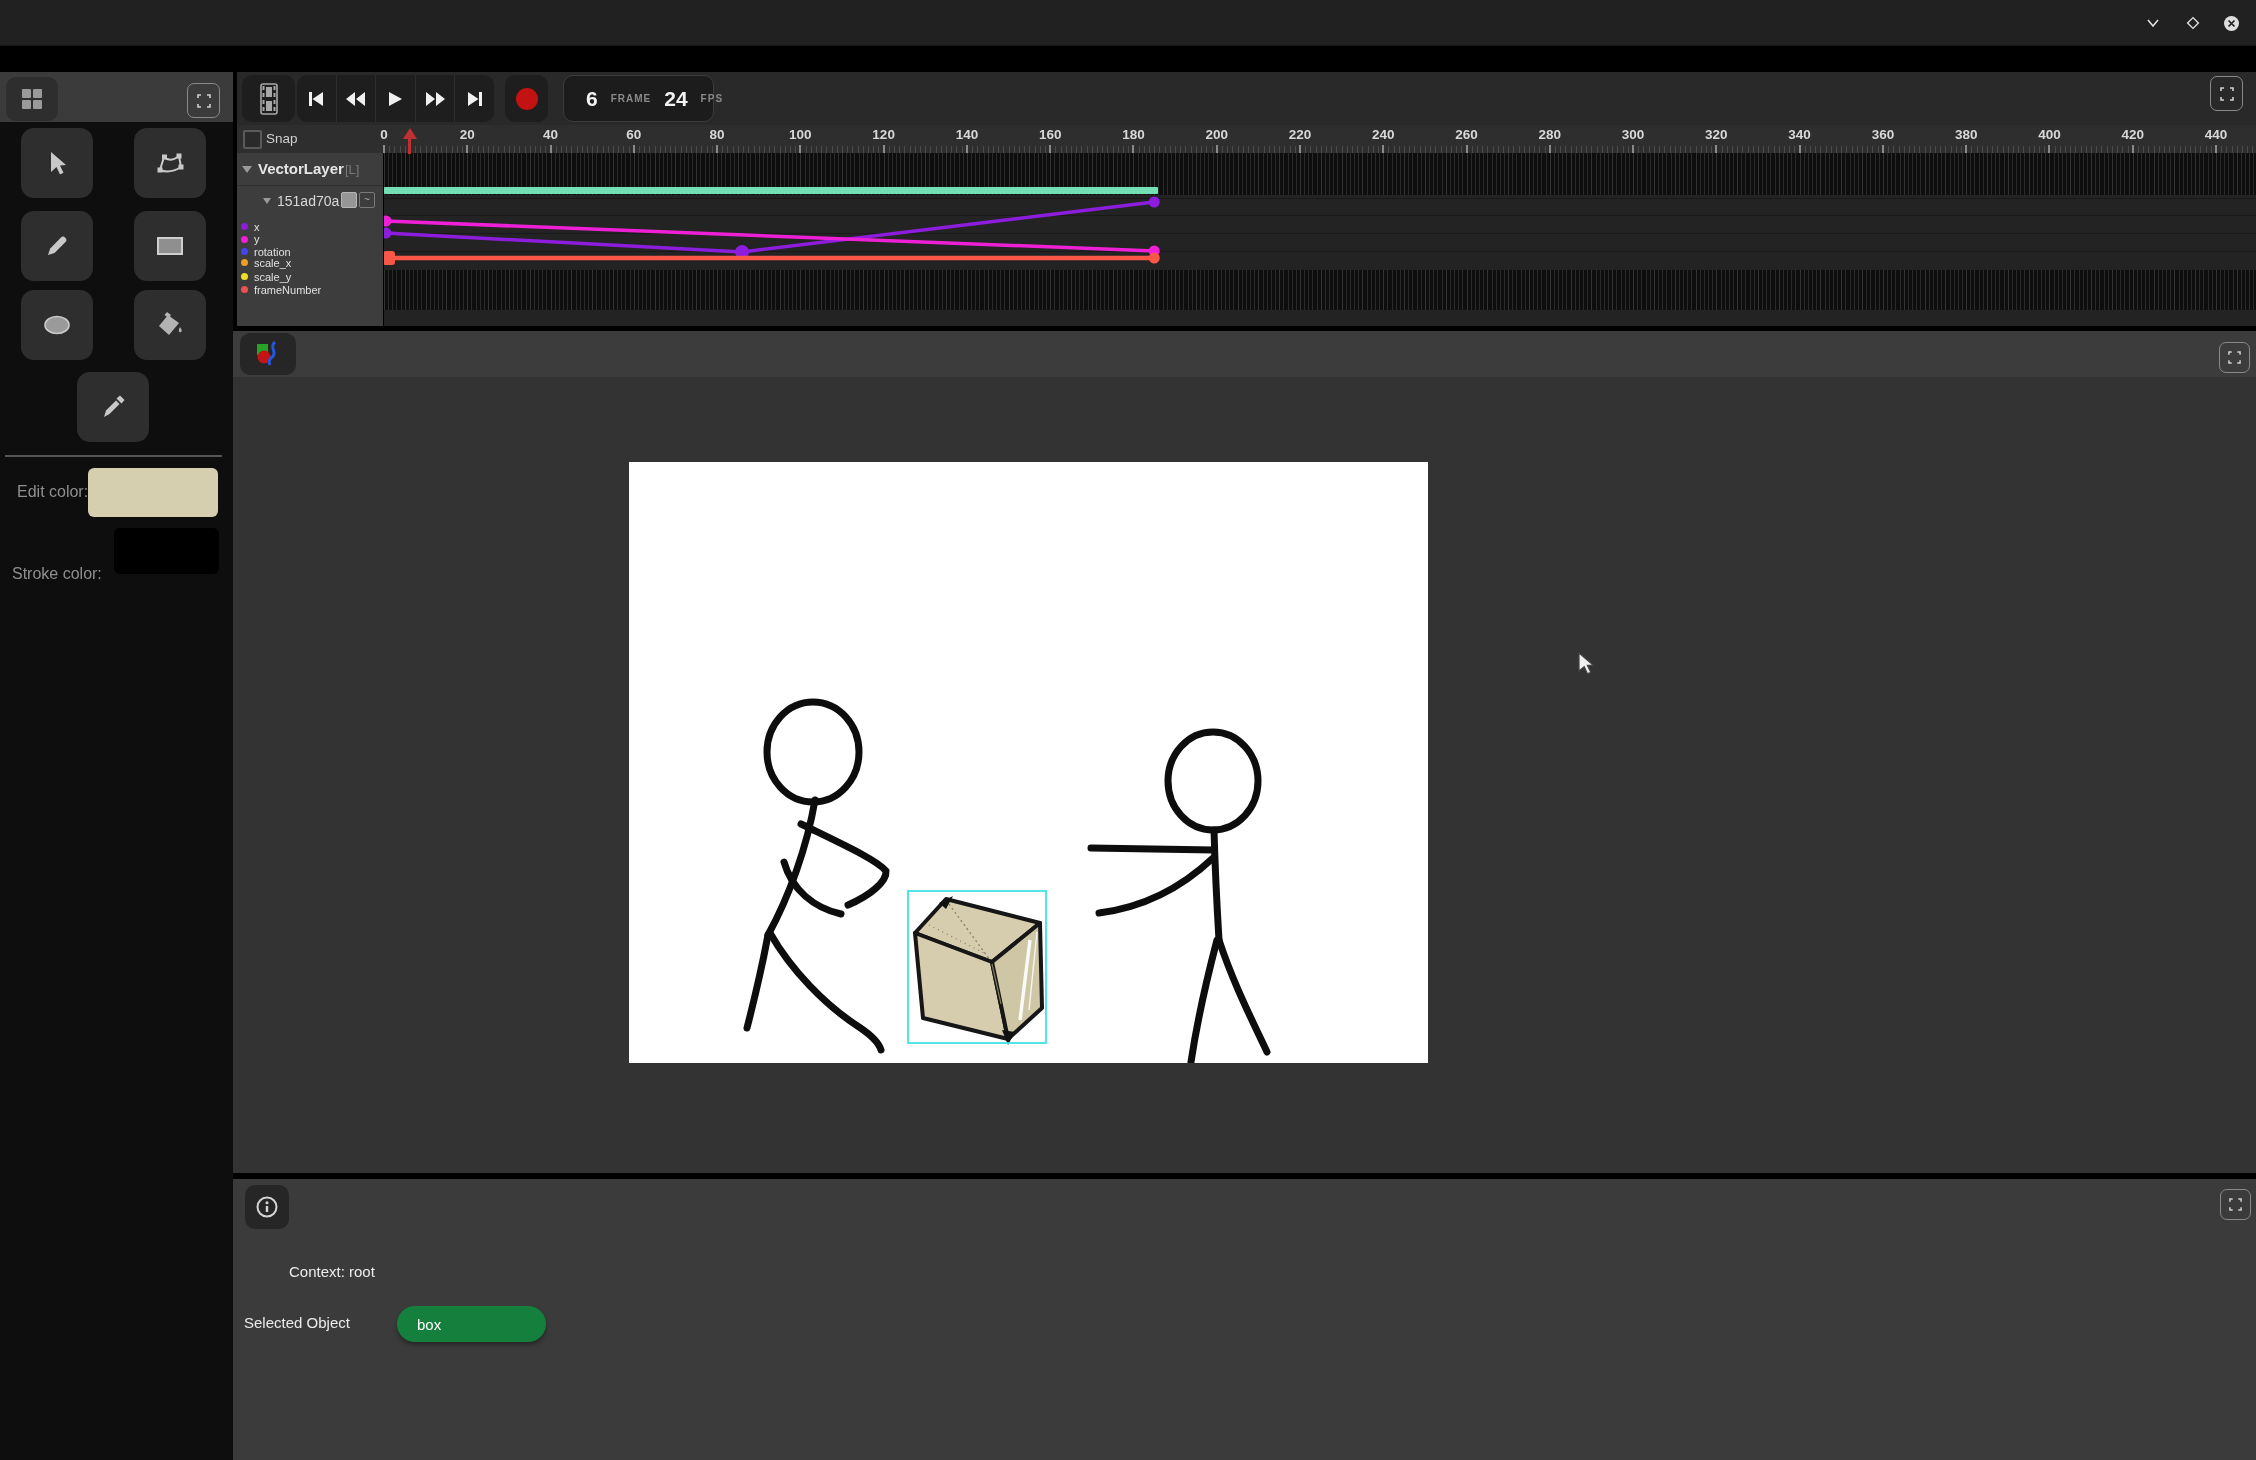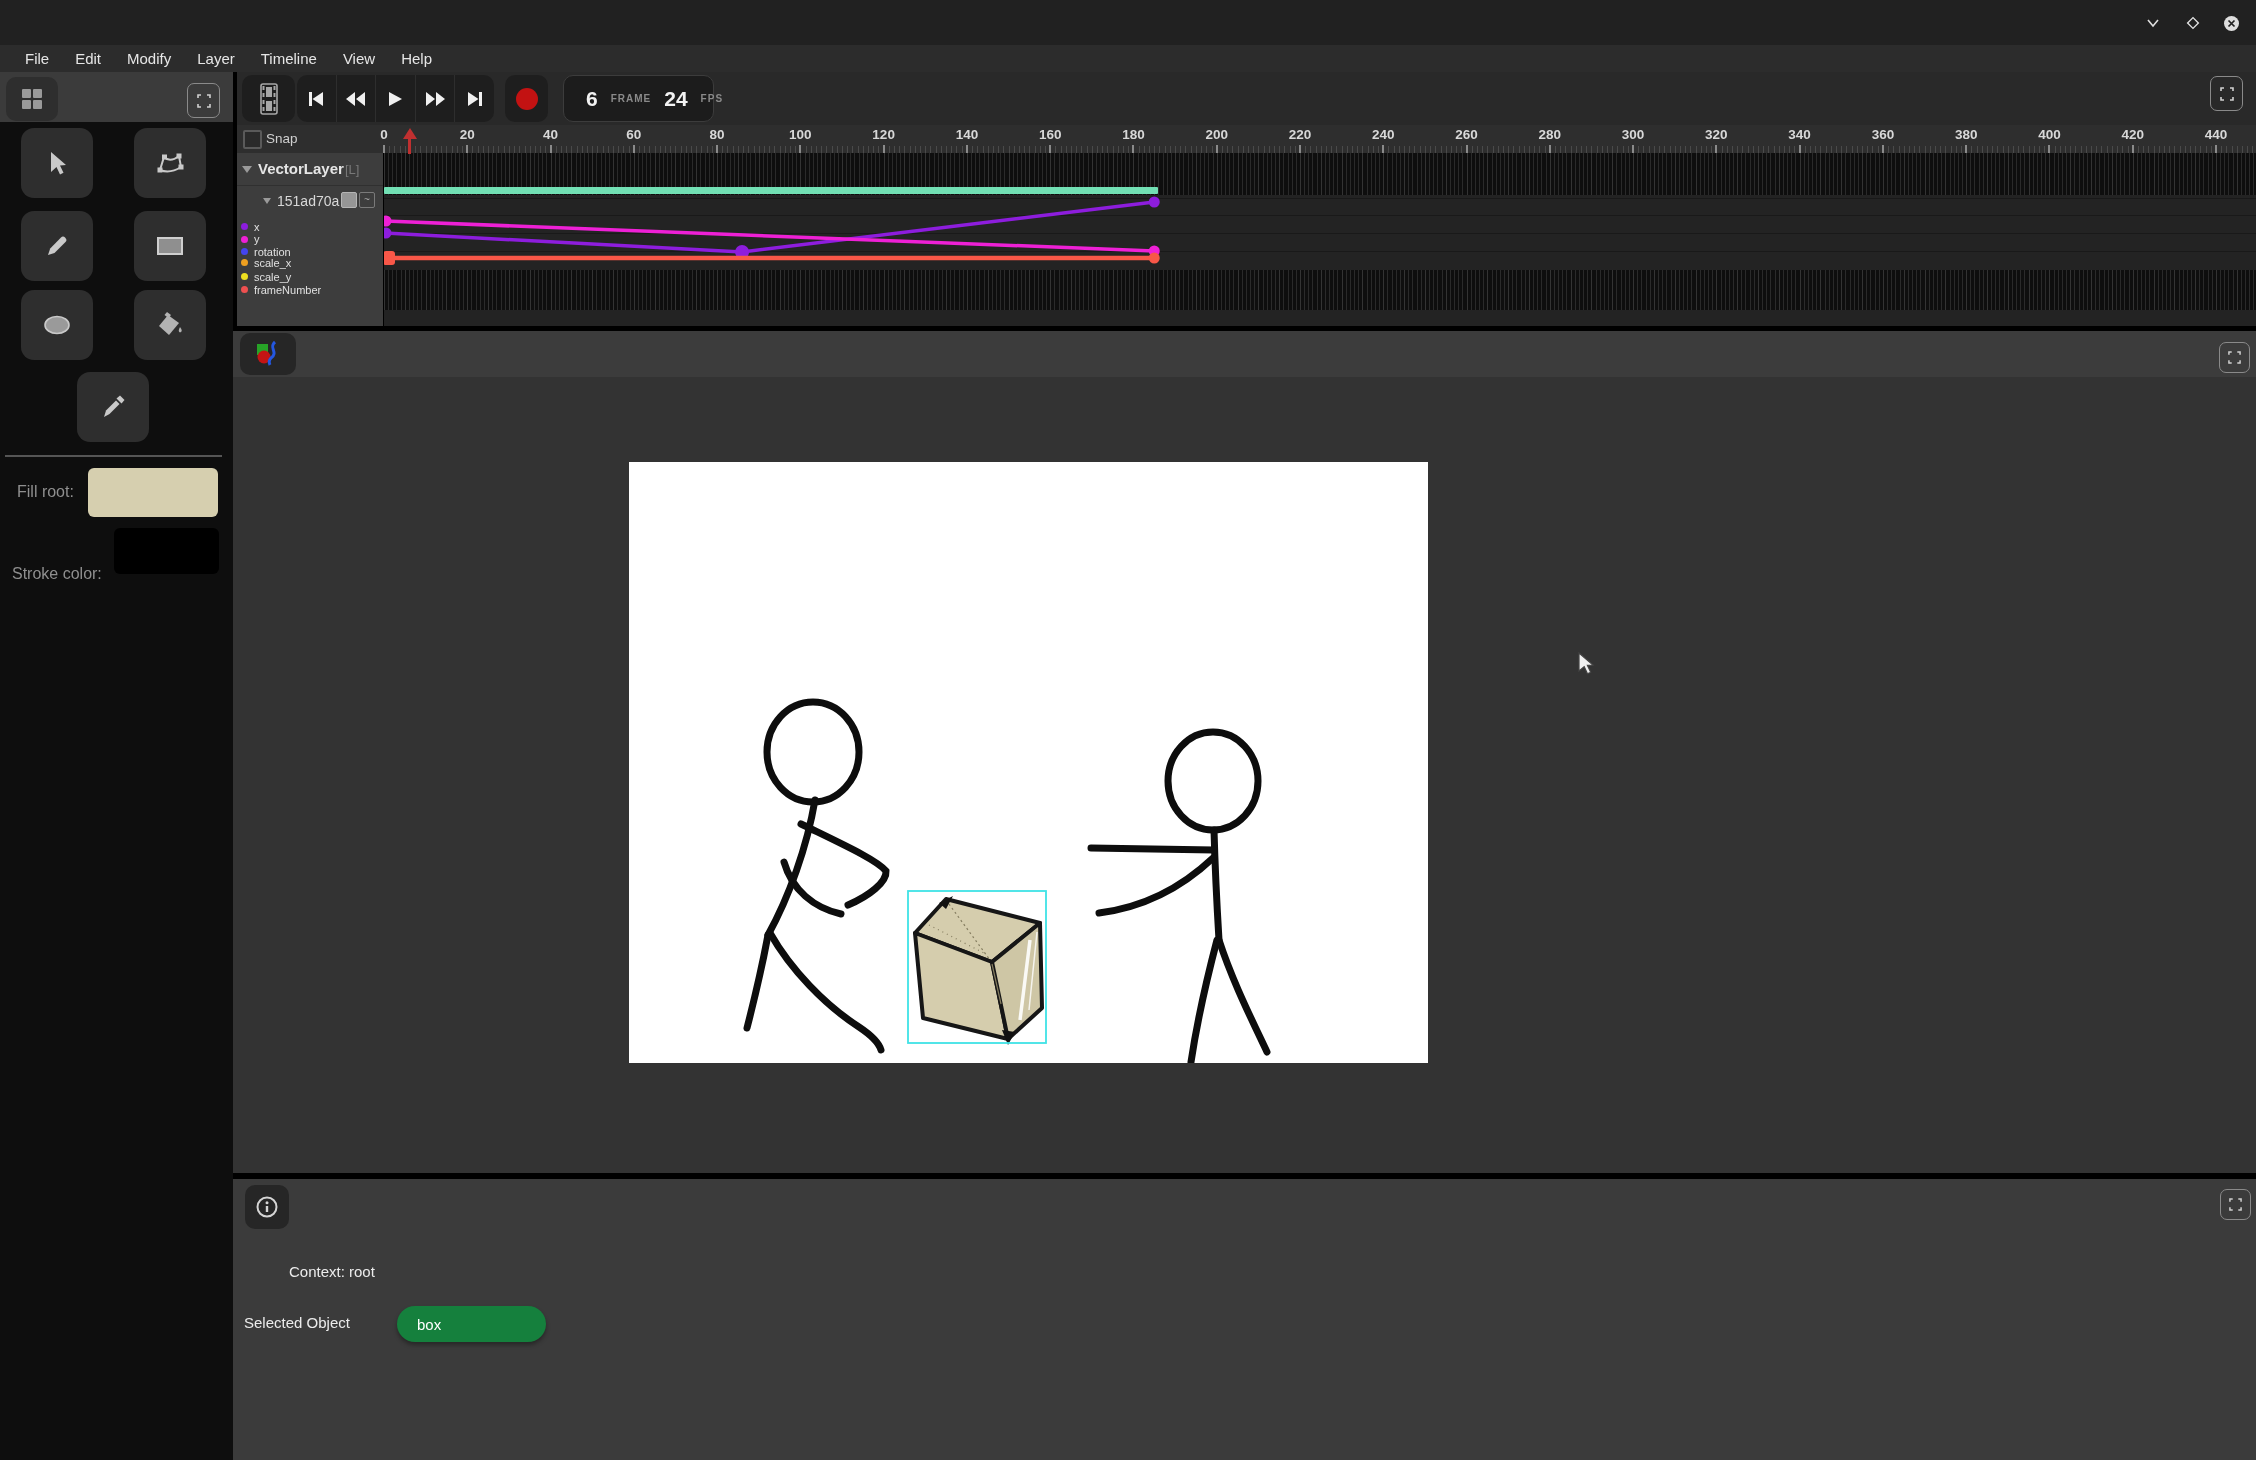--- a/index.html
+++ b/index.html
@@ -99,29 +99,20 @@
         <rect x="4.2" y="4.2" width="7.6" height="7.6" fill="none" stroke="#e0e0e0" stroke-width="1.4" transform="rotate(45 8 8)"></rect>
       </svg>
   </div>
   <div class="abs winbtn" style="left:2220px;">
     <svg width="17" height="17" viewBox="0 0 17 17">
         <circle cx="8.5" cy="8.5" r="7.5" fill="#dedede"></circle>
         <path d="M5.5,5.5 L11.5,11.5 M11.5,5.5 L5.5,11.5" stroke="#212121" stroke-width="1.7"></path>
       </svg>
   </div>
 
-  <div class="abs" id="menubar">
-      <span class="menu-item">File</span>
-      <span class="menu-item">Edit</span>
-      <span class="menu-item">Modify</span>
-      <span class="menu-item">Layer</span>
-      <span class="menu-item">Timeline</span>
-      <span class="menu-item">View</span>
-      <span class="menu-item">Help</span>
-    </div>
 
   <div class="abs" id="sidebar"></div>
   <div class="abs" id="sidebar-header"></div>
   <div class="abs toolbtn" style="left:6px;top:77px;width:52px;height:44px;border-radius:10px;">
     <svg width="24" height="24" viewBox="0 0 24 24">
       <rect x="2" y="2" width="9" height="9" rx="1" fill="#9a9a9a"></rect>
         <rect x="13" y="2" width="9" height="9" rx="1" fill="#9a9a9a"></rect>
       <rect x="2" y="13" width="9" height="9" rx="1" fill="#9a9a9a"></rect>
         <rect x="13" y="13" width="9" height="9" rx="1" fill="#9a9a9a"></rect>
     </svg>
@@ -169,21 +160,21 @@
     </svg>
   </div>
   <div class="abs toolbtn" style="left:77px;top:372px;width:72px;height:70px;">
     <svg width="28" height="28" viewBox="0 0 28 28">
       <path d="M5,24 L7,17.5 L17,7.5 L20.5,11 L10.5,21 L5,24 Z" fill="#c9c9c9"></path>
       <path d="M17.5,5.5 L21,2.5 L25.5,7 L22.5,10.5 Z" fill="#c9c9c9"></path>
     </svg>
   </div>
 
   <div class="abs" id="divider"></div>
-  <div class="abs colorlabel" style="left:17px;top:483px;">Fill root:</div>
+  <div class="abs colorlabel" style="left:17px;top:483px;">Edit color:</div>
   <div class="abs swatch" id="fill-swatch" style="left: 88px; top: 468px; width: 130px; height: 49px; background: rgb(214, 207, 175);"></div>
   <div class="abs colorlabel" style="left:12px;top:565px;">Stroke color:</div>
   <div class="abs swatch" id="stroke-swatch" style="left: 114px; top: 528px; width: 105px; height: 46px; background: rgb(0, 0, 0);"></div>
 
   <div class="abs" id="tl-toolbar"></div>
   <div class="abs darkbtn" style="left:242px;top:75px;width:53px;height:47px;">
     <svg width="24" height="34" viewBox="0 0 24 34">
       <rect x="4" y="2" width="16" height="30" rx="2" fill="none" stroke="#a8a8a8" stroke-width="1.6"></rect>
       <rect x="9" y="5" width="6" height="10" fill="#a8a8a8"></rect>
         <rect x="9" y="19" width="6" height="10" fill="#a8a8a8"></rect>

